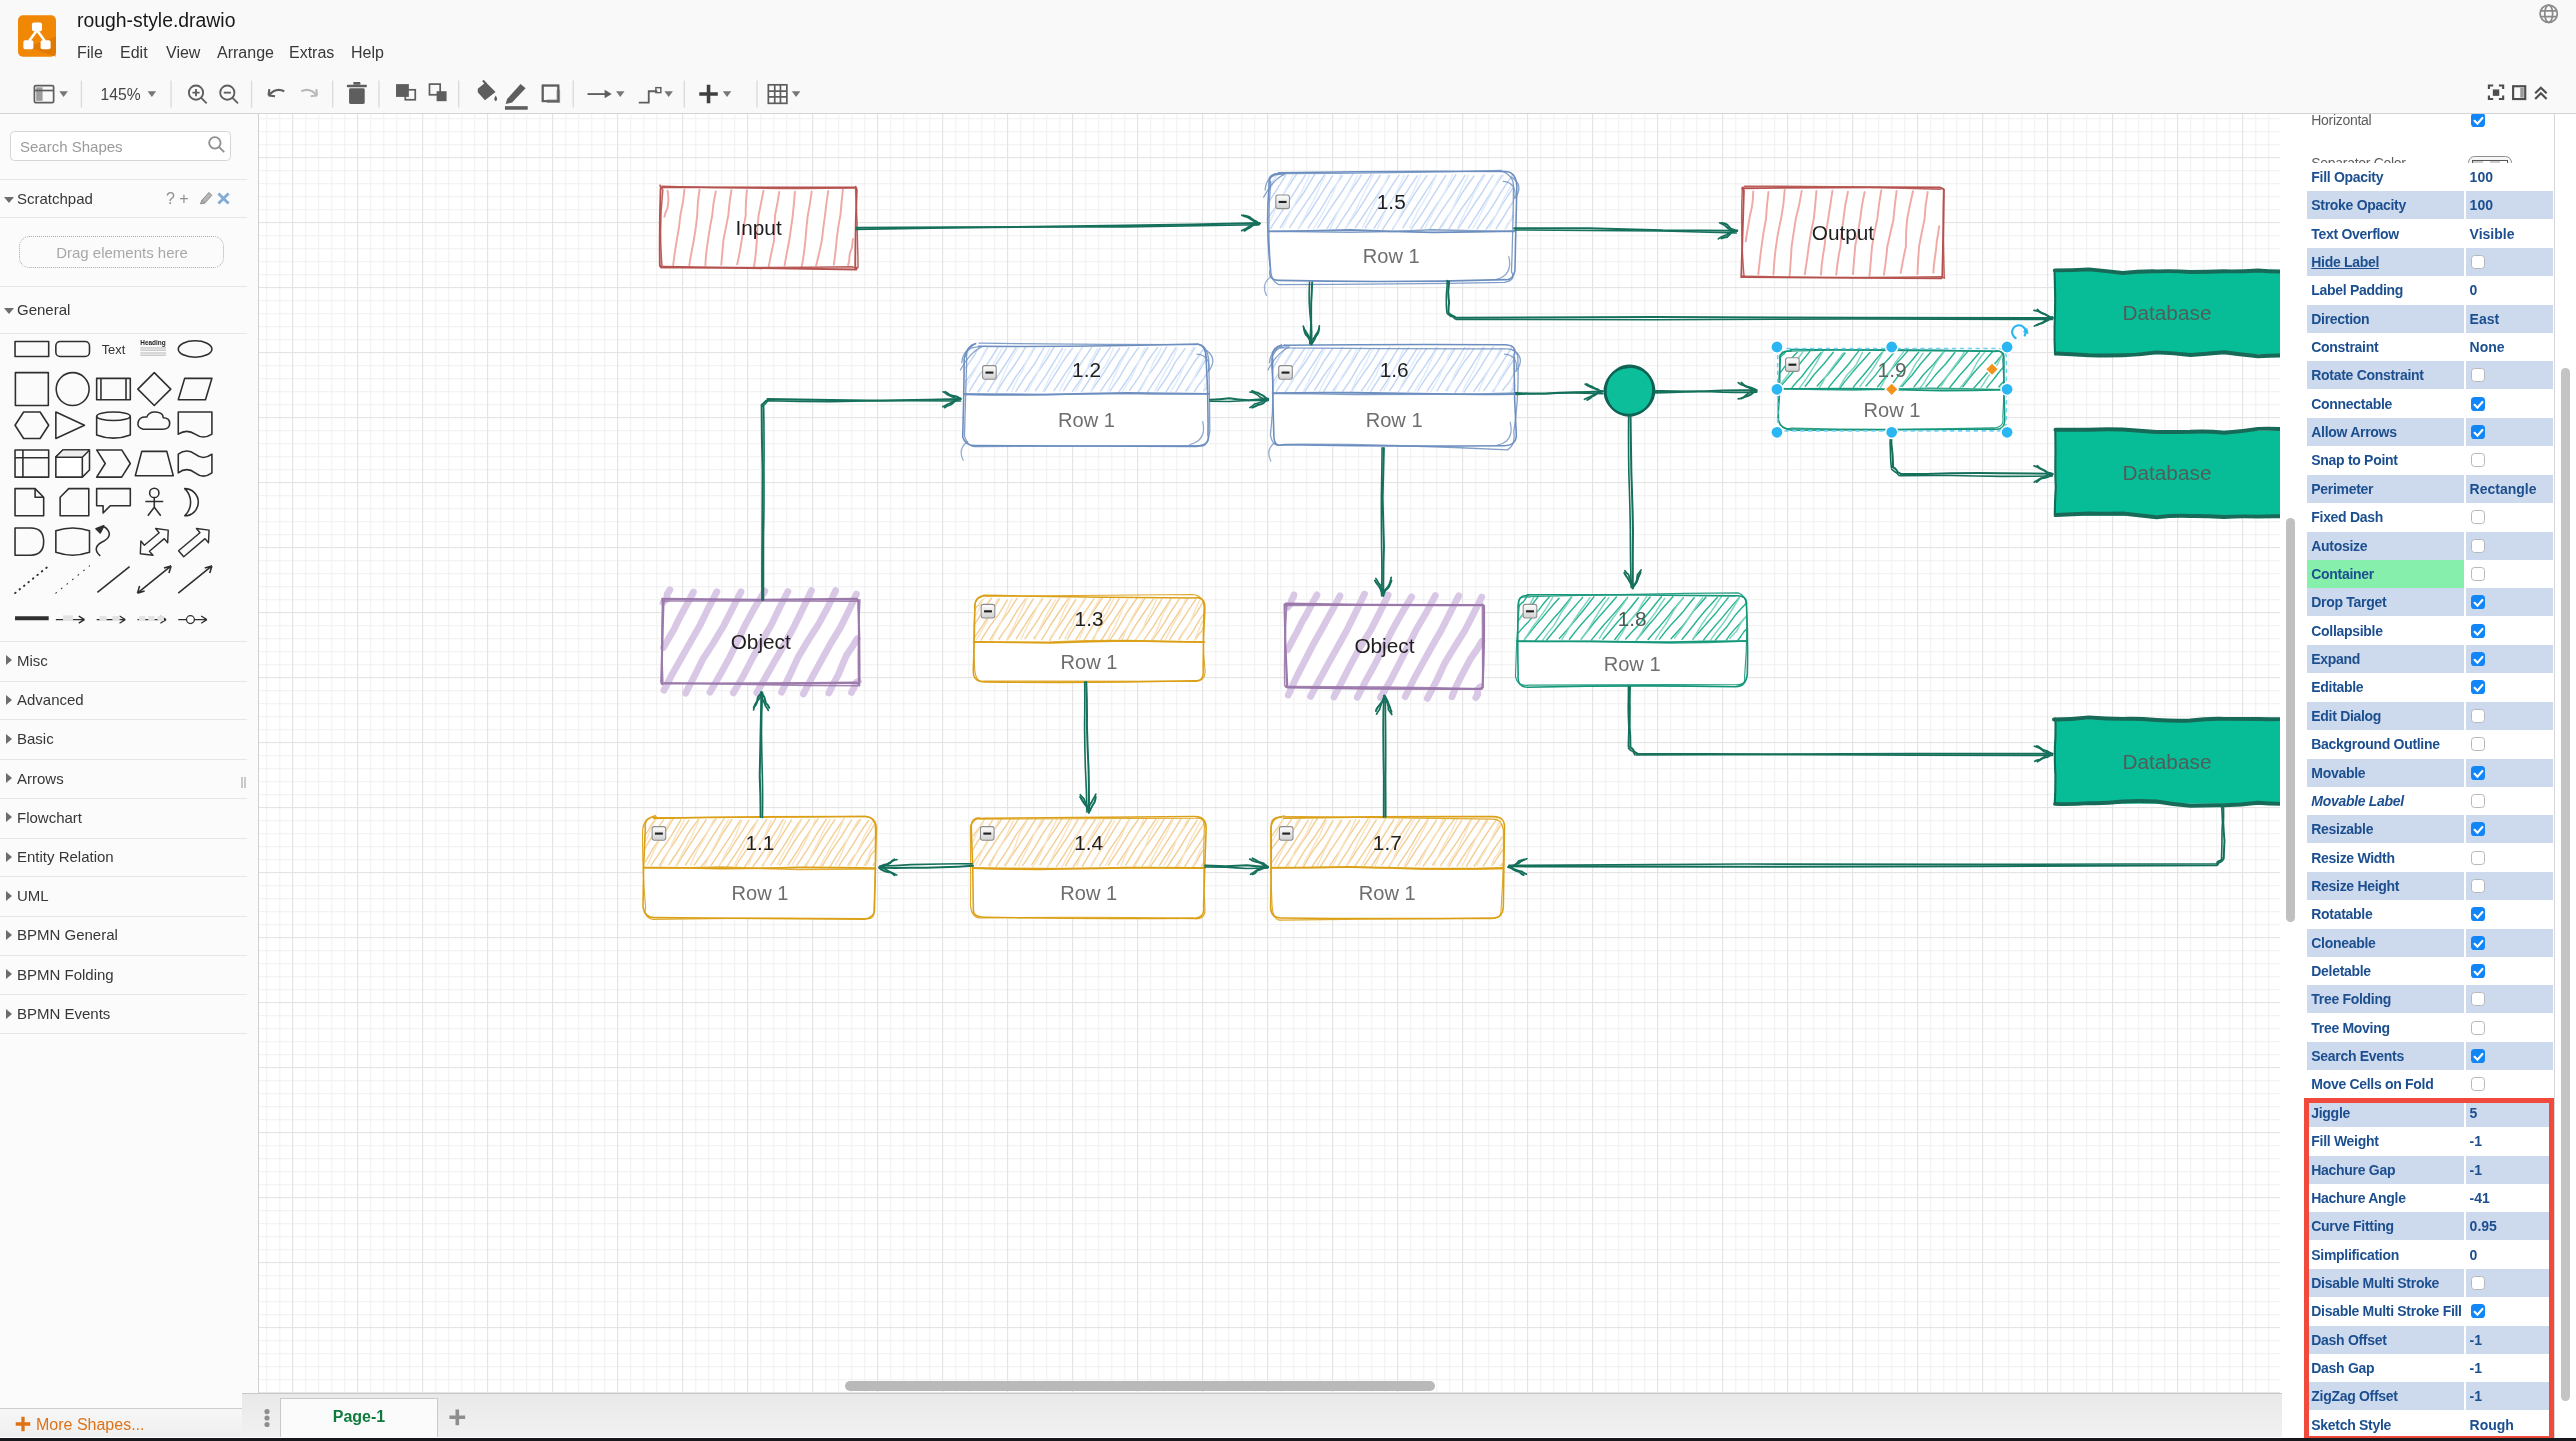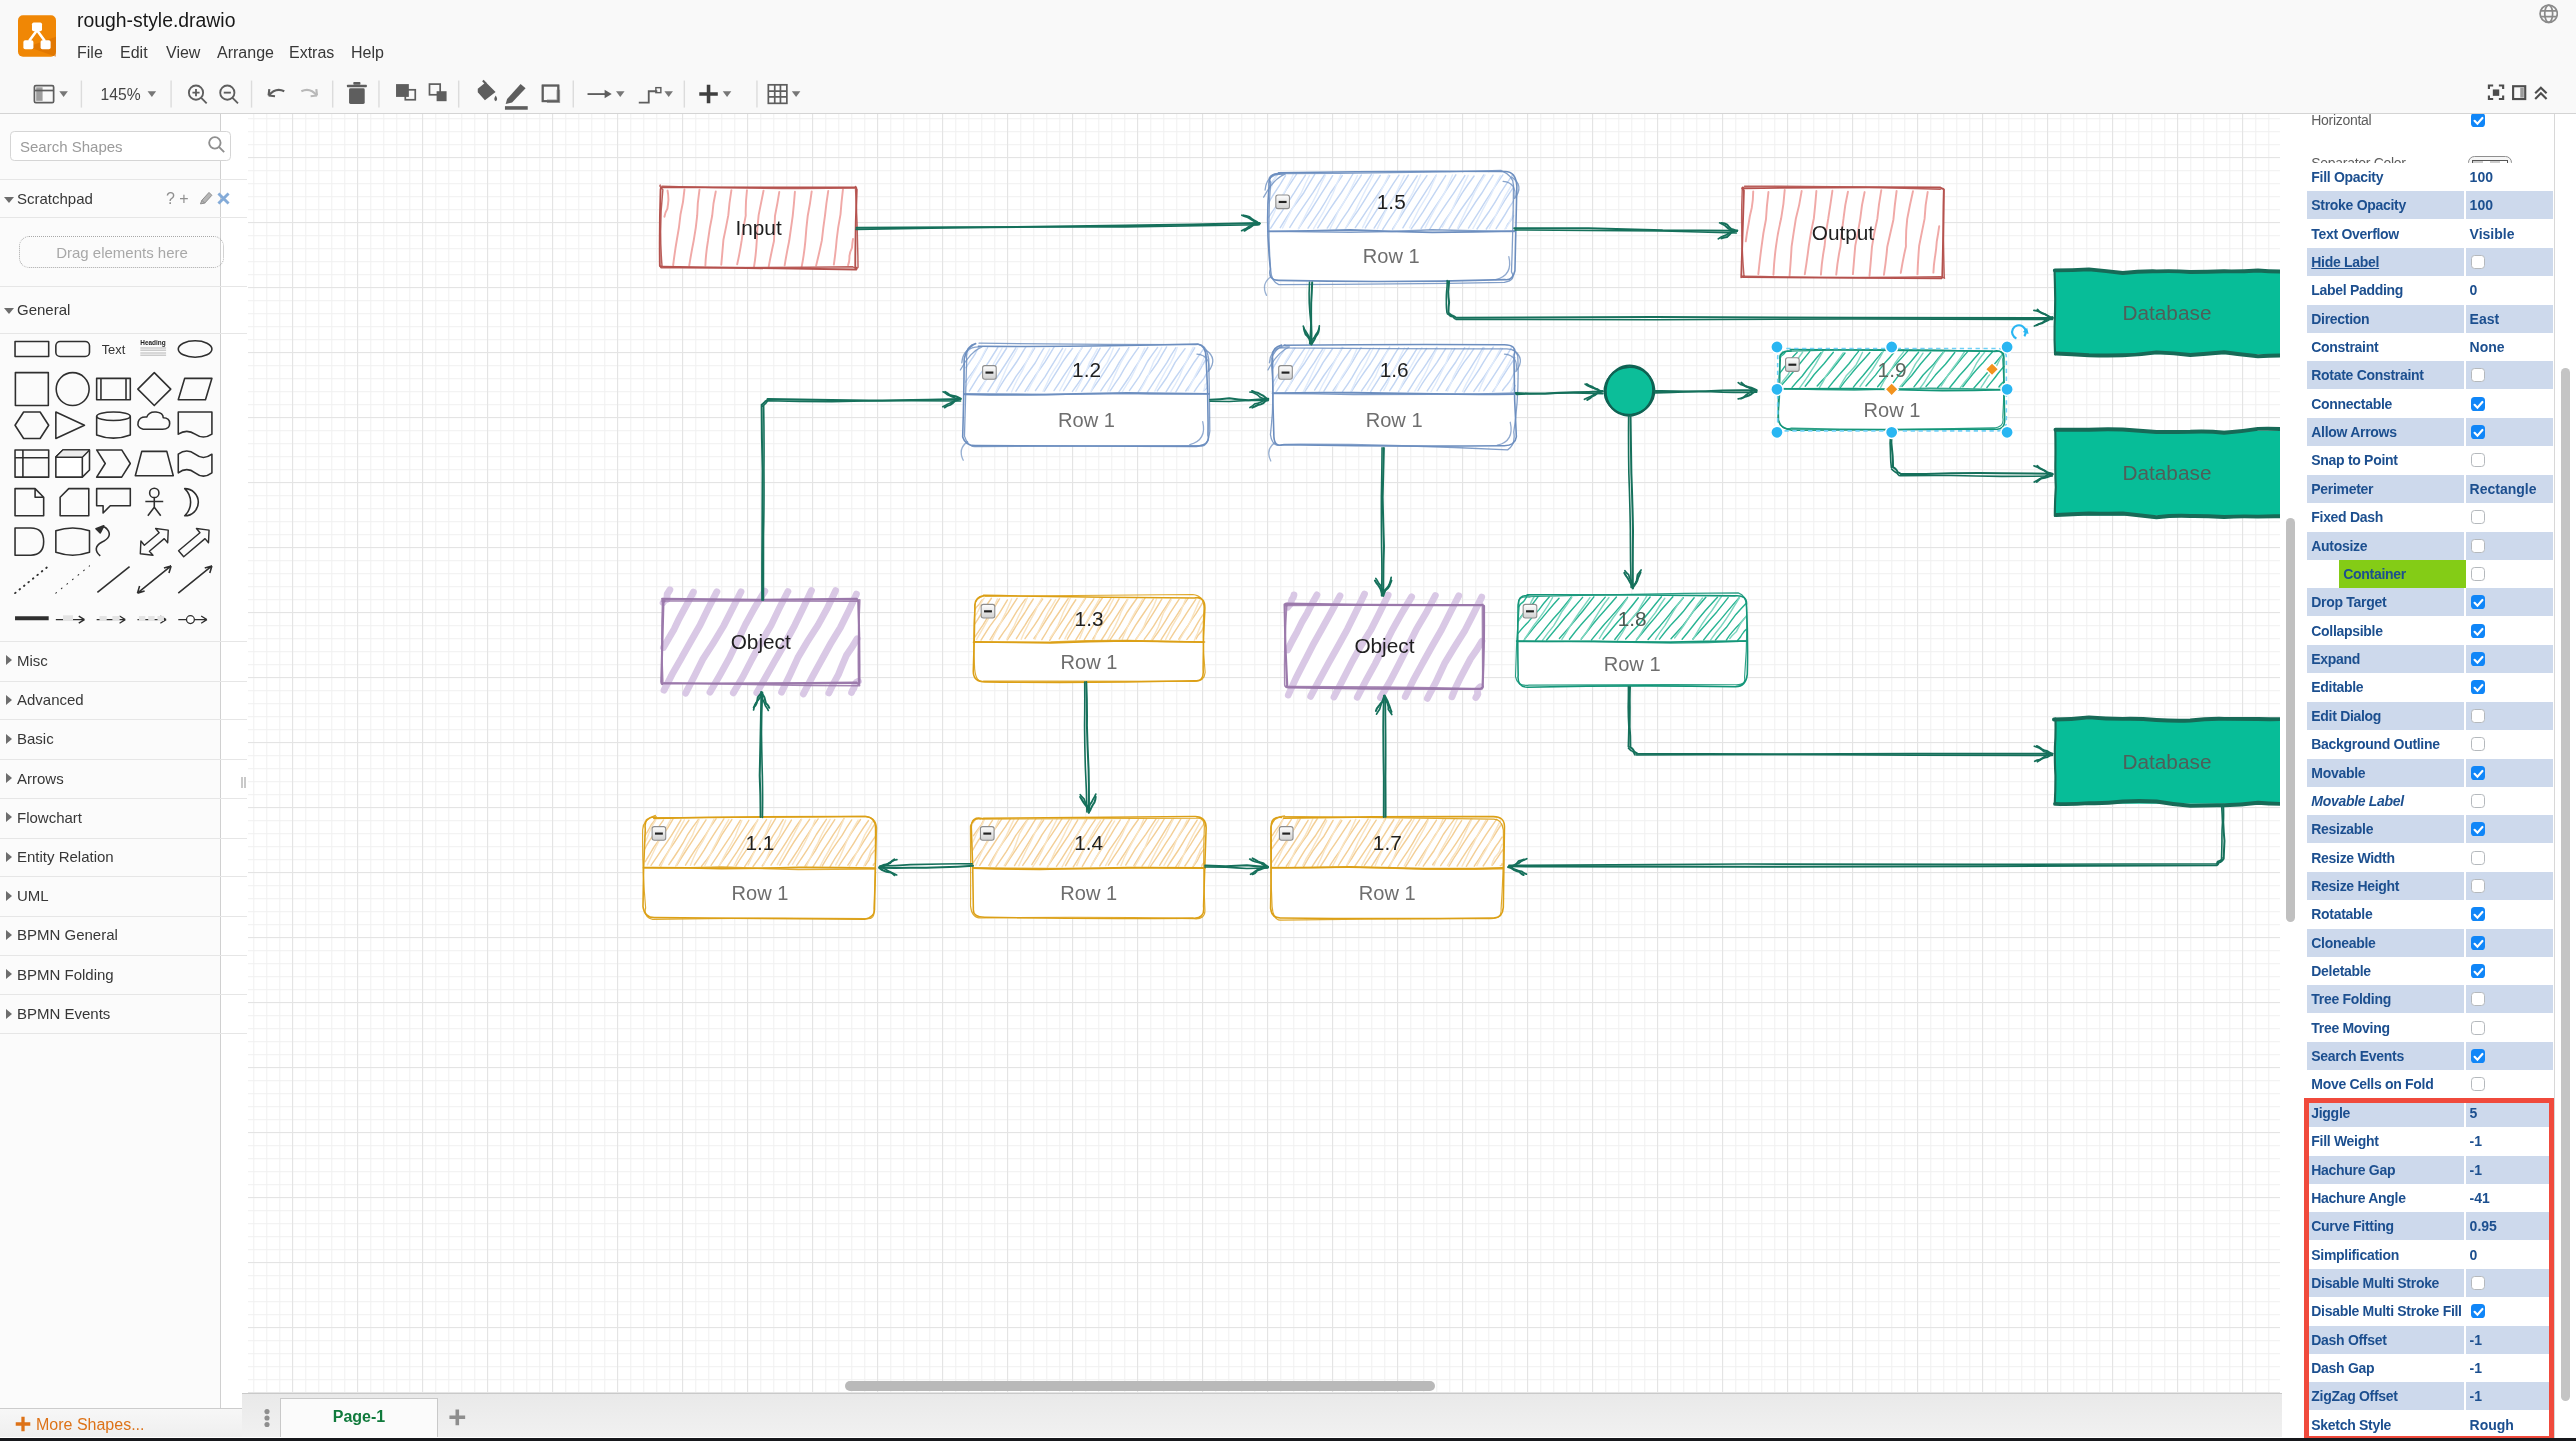--- a/index.html
+++ b/index.html
@@ -1,20 +1,20 @@
 <!DOCTYPE html>
 <html style="font-size:11.5px"><head><meta charset="utf-8"><style>
 
 *{margin:0;padding:0;box-sizing:border-box;}
 html,body{width:2576px;height:1441px;overflow:hidden;}
 body{font-family:"Liberation Sans",sans-serif;background:#fff;position:relative;}
 .abs{position:absolute;}
 #header{left:0;top:0;width:2576px;height:84px;background:#f9f9f9;border-bottom:0.7px solid #d4d4d4;}
 #toolbar{left:0;top:72px;width:2576px;height:42px;background:#f9f9f9;border-bottom:0.7px solid #d4d4d4;z-index:5;}
-#sidebar{left:0;top:114px;width:221px;height:1294px;background:#fbfbfb;border-right:0.7px solid #d0d0d0;z-index:4;}
+#sidebar{left:0;top:114px;width:259px;height:1294px;background:#fbfbfb;border-right:0.7px solid #d0d0d0;z-index:4;}
 #canvas{left:248px;top:114px;width:2032px;height:1279px;background:#ffffff;
  background-image:linear-gradient(to right,#e4e4e4 0.7px,transparent 0.7px),linear-gradient(to bottom,#e4e4e4 0.7px,transparent 0.7px),linear-gradient(to right,#f0f0f0 0.7px,transparent 0.7px),linear-gradient(to bottom,#f0f0f0 0.7px,transparent 0.7px);
  background-size:65px 65px,65px 65px,13px 13px,13px 13px;
  background-position:44px 43px,44px 43px,5.3px 4.2px,5.3px 4.2px;}
 #tabbar{left:242px;top:1393px;width:2040px;height:44px;background:linear-gradient(#e9e9e9,#f1f1f1);border-top:0.7px solid #c9c9c9;z-index:6;}
 #footerleft{left:0;top:1408px;width:242px;height:29px;background:linear-gradient(#f7f7f7,#efefef);border-top:0.7px solid #cccccc;z-index:6;}
 #blackstrip{left:0;top:1438px;width:2576px;height:3.6px;background:#17181c;z-index:9;}
 .menuitem{font-size:16px;color:#383838;}
 .prow{position:absolute;left:2307px;width:246px;height:28px;}
 .pname{position:absolute;left:0;top:0;width:157px;height:28px;overflow:hidden;white-space:nowrap;letter-spacing:-0.3px;font-size:14px;font-weight:bold;color:#1c4f8f;line-height:28px;padding-left:4.3px;}
@@ -1106,21 +1106,21 @@
       <div class="pname" style="background:#ffffff;">Fixed Dash</div>
       <div class="pval" style="background:#ffffff;"></div>
       <div class="cb cboff"></div>
     </div>
     <div class="prow" style="top:532px;">
       <div class="pname" style="background:#cdd9ec;">Autosize</div>
       <div class="pval" style="background:#cdd9ec;"></div>
       <div class="cb cboff"></div>
     </div>
     <div class="prow" style="top:560px;">
-      <div class="pname" style="background:#84cc16;margin-left:32px;">Container</div>
+      <div class="pname" style="background:#86efac;">Container</div>
       <div class="pval" style="background:#ffffff;"></div>
       <div class="cb cboff"></div>
     </div>
     <div class="prow" style="top:588px;">
       <div class="pname" style="background:#cdd9ec;">Drop Target</div>
       <div class="pval" style="background:#cdd9ec;"></div>
       <div class="cb cbon"><svg width="15" height="15" viewBox="0 0 21 21">
           <path d="M5 11 l4 4 l7 -8" stroke="#fff" stroke-width="3" fill="none" stroke-linecap="round"></path>
         </svg></div>
     </div>

